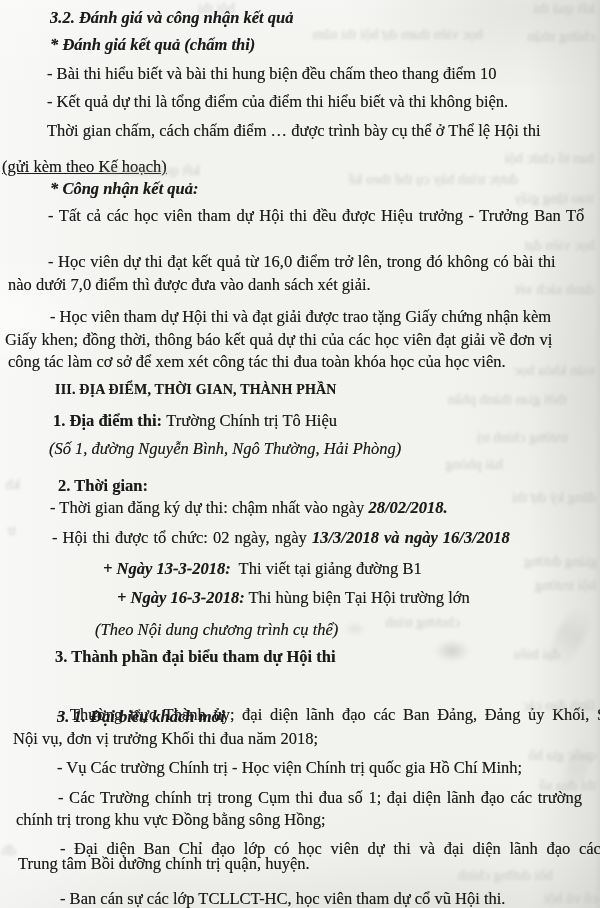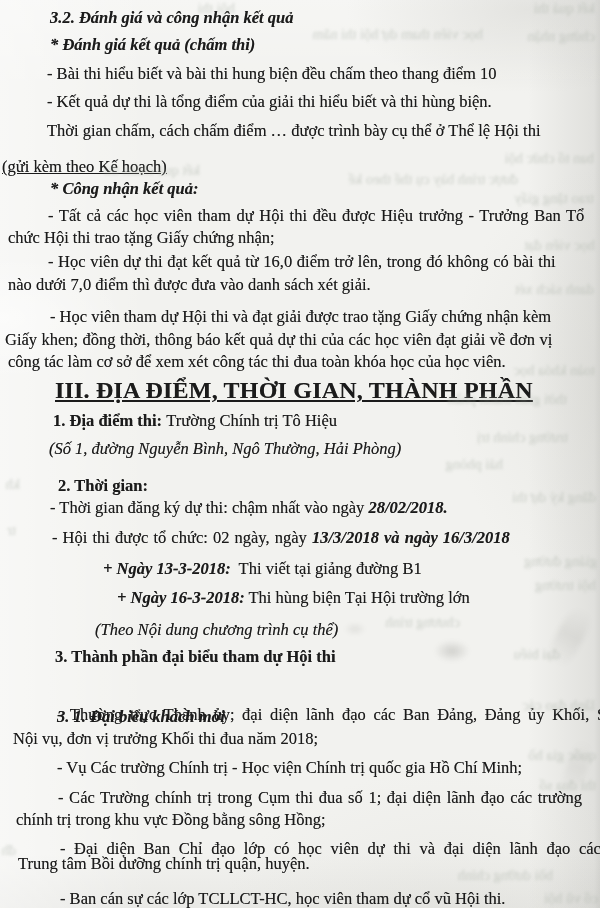--- a/index.html
+++ b/index.html
@@ -15,21 +15,21 @@
       radial-gradient(ellipse 180px 90px at 0% 35%, rgba(255,255,255,0.55), transparent 70%),
       linear-gradient(to right, rgba(255,255,255,0.45) 0%, rgba(255,255,255,0) 25%, rgba(0,0,0,0) 88%, rgba(70,70,64,0.10) 99%, rgba(70,70,64,0.16) 100%),
       linear-gradient(to bottom, rgba(255,255,255,0.30) 0%, rgba(255,255,255,0) 10%, rgba(0,0,0,0) 94%, rgba(80,80,74,0.06) 100%);
   }
   #page{position:absolute;inset:0;}
   .line{
     position:absolute;white-space:pre;
     font-size:16.5px;line-height:22px;color:#1b1b1b;
     text-shadow:0 0 0.5px rgba(28,28,28,0.55);
   }
-  .line.h1{font-size:24px;letter-spacing:0.2px;text-decoration:underline;}
+  .line.h1{font-size:14px;letter-spacing:0.2px;}
   .b{font-weight:700;}
   .i{font-style:italic;}
   .frag{
     position:absolute;height:17px;overflow:hidden;white-space:pre;
     font-size:14.5px;line-height:17px;color:#a9b0a6;
     opacity:0.52;filter:blur(1.4px);transform:scaleX(-1);
     pointer-events:none;
   }
   .smudge{
     position:absolute;border-radius:50%;
@@ -42,26 +42,25 @@
     filter:blur(2.5px);pointer-events:none;
   }
 </style>
 </head>
 <body>
 
 <div id="page">
     <div class="line" style="left: 50px; top: 7px;"><span class="b i">3.2. Đánh giá và công nhận kết quả</span></div>
     <div class="line" style="left: 50px; top: 34px;"><span class="b i">* Đánh giá kết quả (chấm thi)</span></div>
     <div class="line" style="left: 47px; top: 63px;"><span>- Bài thi hiểu biết và bài thi hung biện đều chấm theo thang điểm 10</span></div>
-    <div class="line" style="left: 47px; top: 91px;"><span>- Kết quả dự thi là tổng điểm của giải thi hiểu biết và thi hùng biện.</span></div>
+    <div class="line" style="left: 47px; top: 91px;"><span>- Kết quả dự thi là tổng điểm của điểm thi hiểu biết và thi không biện.</span></div>
     <div class="line" style="left: 47px; top: 120px;"><span>Thời gian chấm, cách chấm điểm … được trình bày cụ thể ở Thể lệ Hội thi</span></div>
     <div class="line" style="left: 2px; top: 156px; text-decoration: underline;"><span>(gửi kèm theo Kế hoạch)</span></div>
     <div class="line" style="left: 48px; top: 205px; word-spacing: 1.5px;"><span>- Tất cả các học viên tham dự Hội thi đều được Hiệu trưởng - Trưởng Ban Tổ</span></div>
     <div class="line" style="left: 50px; top: 178px;"><span class="b i">* Công nhận kết quả:</span></div>
-    <div class="line" style="left: 8px; top: 227px;"><span>chức Hội thi trao tặng Giấy chứng nhận;</span></div>
     <div class="line" style="left: 48px; top: 251px; word-spacing: 0.5px;"><span>- Học viên dự thi đạt kết quả từ 16,0 điểm trở lên, trong đó không có bài thi</span></div>
     <div class="line" style="left: 8px; top: 274px;"><span>nào dưới 7,0 điểm thì được đưa vào danh sách xét giải.</span></div>
     <div class="line" style="left: 50px; top: 306px;"><span>- Học viên tham dự Hội thi và đạt giải được trao tặng Giấy chứng nhận kèm</span></div>
     <div class="line" style="left: 5px; top: 329px; word-spacing: 0.3px;"><span>Giấy khen; đồng thời, thông báo kết quả dự thi của các học viên đạt giải về đơn vị</span></div>
     <div class="line" style="left: 8px; top: 351px;"><span>công tác làm cơ sở để xem xét công tác thi đua toàn khóa học của học viên.</span></div>
     <div class="line h1" style="left: 55px; top: 379px;"><span class="b">III. ĐỊA ĐIỂM, THỜI GIAN, THÀNH PHẦN</span></div>
     <div class="line" style="left: 53px; top: 410px;"><span class="b">1. Địa điểm thi: </span><span>Trường Chính trị Tô Hiệu</span></div>
     <div class="line" style="left: 49px; top: 438px;"><span class="i">(Số 1, đường Nguyễn Bình, Ngô Thường, Hải Phòng)</span></div>
     <div class="line" style="left: 58px; top: 475px;"><span class="b">2. Thời gian:</span></div>
     <div class="line" style="left: 50px; top: 497px;"><span>- Thời gian đăng ký dự thi: chậm nhất vào ngày </span><span class="b i">28/02/2018.</span></div>

